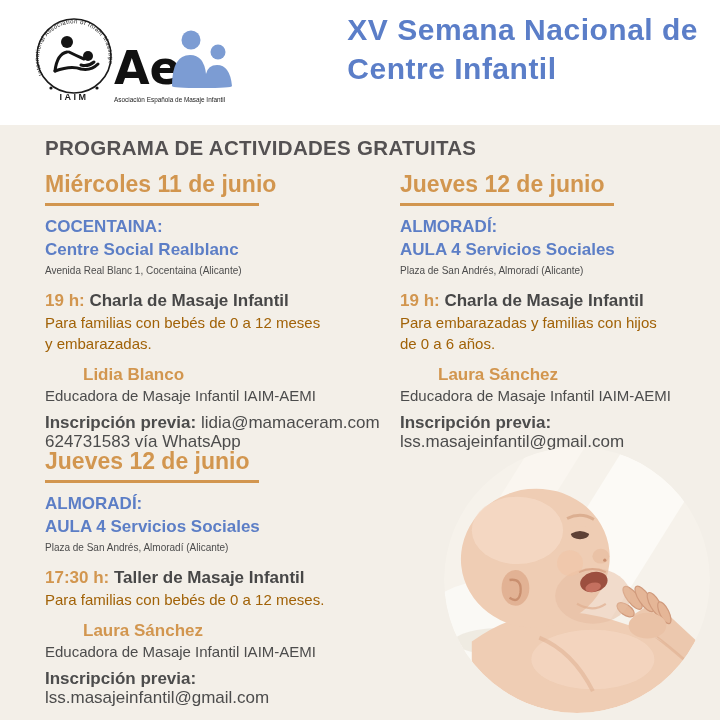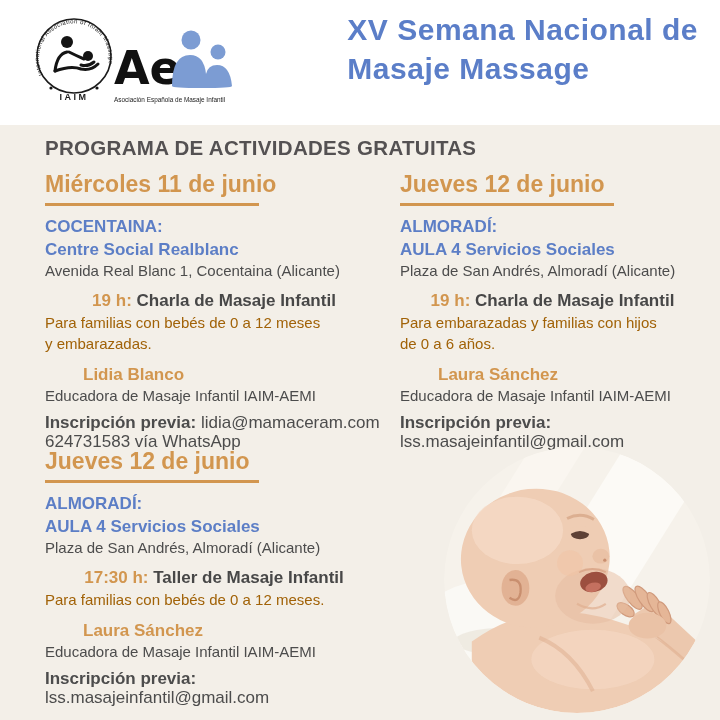--- a/index.html
+++ b/index.html
@@ -24,22 +24,22 @@
   }
 
   
   .event{position:absolute;}
   .event.e1{left:45px;top:171px;width:338px;}
   .event.e2{left:400px;top:171px;width:305px;}
   .event.e3{left:45px;top:448px;width:338px;}
   .event-date{font-size:23px;line-height:26px;font-weight:700;color:#D2964F;}
   .event-rule{height:3px;width:214px;background:#D2964F;margin:6px 0 9px 0;}
   .event-city,.event-venue{font-size:17px;line-height:23px;font-weight:700;color:#5C7EC6;}
-  .event-address{font-size:15px;line-height:19px;color:#4C4C4C;}
-  .event-time-row{margin-top:10px;font-size:17px;line-height:21px;text-align:center;}
+  .event-address{font-size:10px;line-height:19px;color:#4C4C4C;}
+  .event-time-row{margin-top:10px;font-size:17px;line-height:21px;}
   .event-time{color:#D2964F;font-weight:700;}
   .event-activity{color:#474747;font-weight:700;}
   .event-desc{font-size:15px;line-height:19px;color:#a16207;margin-top:2px;}
   .event-person{margin-top:10px;font-size:17px;line-height:23px;font-weight:700;color:#D2964F;margin-left:38px;}
   .event-role{font-size:15px;line-height:19px;color:#4C4C4C;}
   .event-reg{margin-top:8px;font-size:17px;line-height:19px;color:#4C4C4C;}
   .reg-label{font-weight:700;}
 
   
   .baby-photo{
@@ -83,21 +83,21 @@
         <circle cx="77" cy="12" r="9.5"></circle>
         <path d="M58,58 Q58,27 76,27 Q90,27 92,46 Q94,37 103,37 Q116,37 118,58 Q118,60 88,60 Q58,60 58,58 Z"></path>
         <circle cx="104" cy="24" r="7.5"></circle>
       </g>
       <text x="0" y="74" font-size="6.4" font-family="Liberation Sans, sans-serif" fill="#222222">Asociación Española de Masaje Infantil</text>
     </svg>
   </div>
 
   <div class="poster-title">
     <div>XV Semana Nacional de</div>
-    <div>Masaje Massage</div>
+    <div>Centre Infantil</div>
   </div>
 
   <div class="body-band"></div>
 
   <div class="program-heading">PROGRAMA DE ACTIVIDADES GRATUITAS</div>
 
   <div class="event e1">
     <div class="event-date">Miércoles 11 de junio</div>
     <div class="event-rule"></div>
     <div class="event-city">COCENTAINA:</div>

